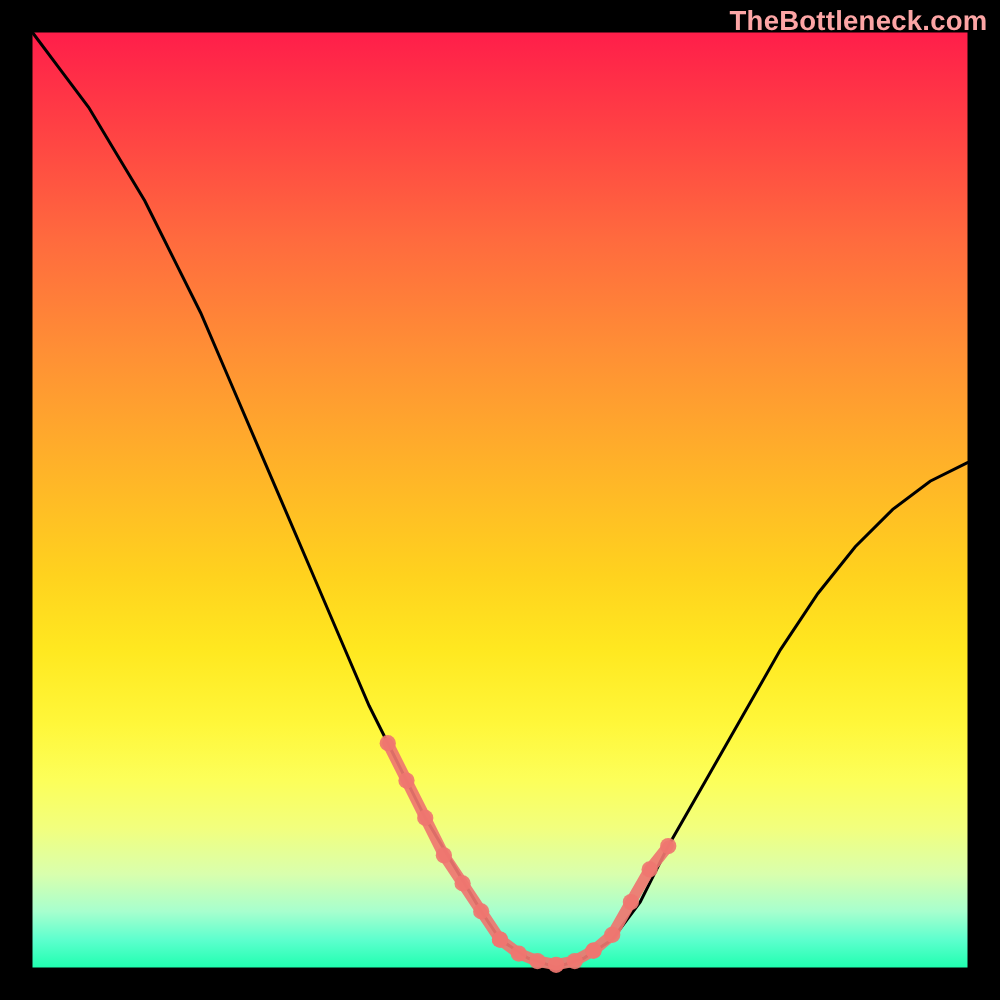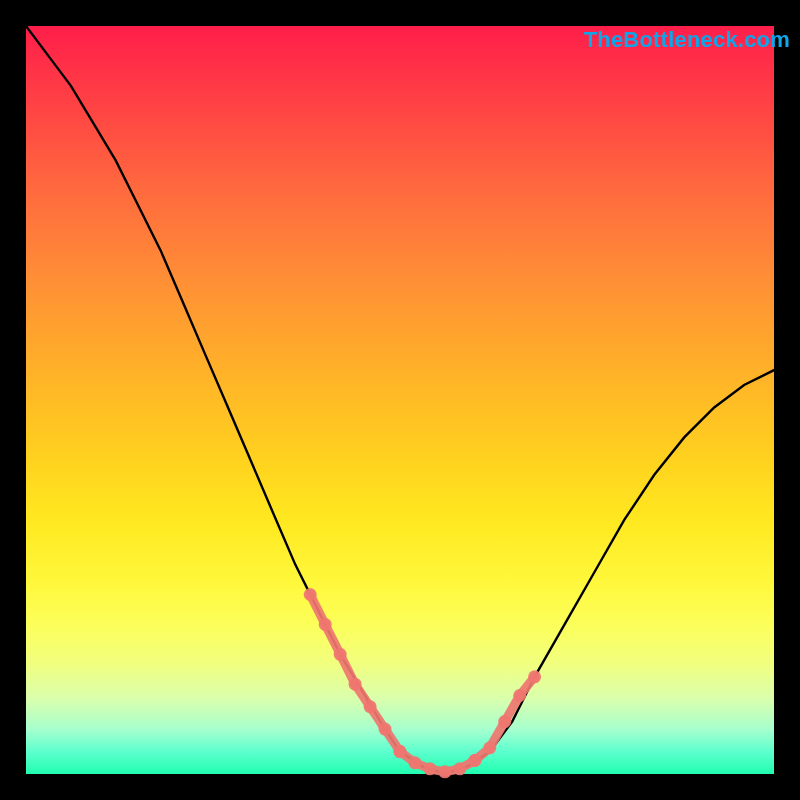--- a/index.html
+++ b/index.html
@@ -30,26 +30,25 @@
       #f2ff7d 85%,
       #d9ffad 90%,
       #a7ffce 94%,
       #5effce 97%,
       #20ffb0 100%);
   }
   .watermark {
     position: absolute;
     top: 4px;
     right: 10px;
-    color: #0ea5e9;
+    color: #fca5a5;
     font-size: 22px;
     font-weight: 600;
     letter-spacing: 0.2px;
     pointer-events: none;
-    margin-top: 23px;
   }
   svg.plot {
     position: absolute;
     left: 26px;
     top: 26px;
     width: 748px;
     height: 748px;
     overflow: visible;
   }
 </style>

